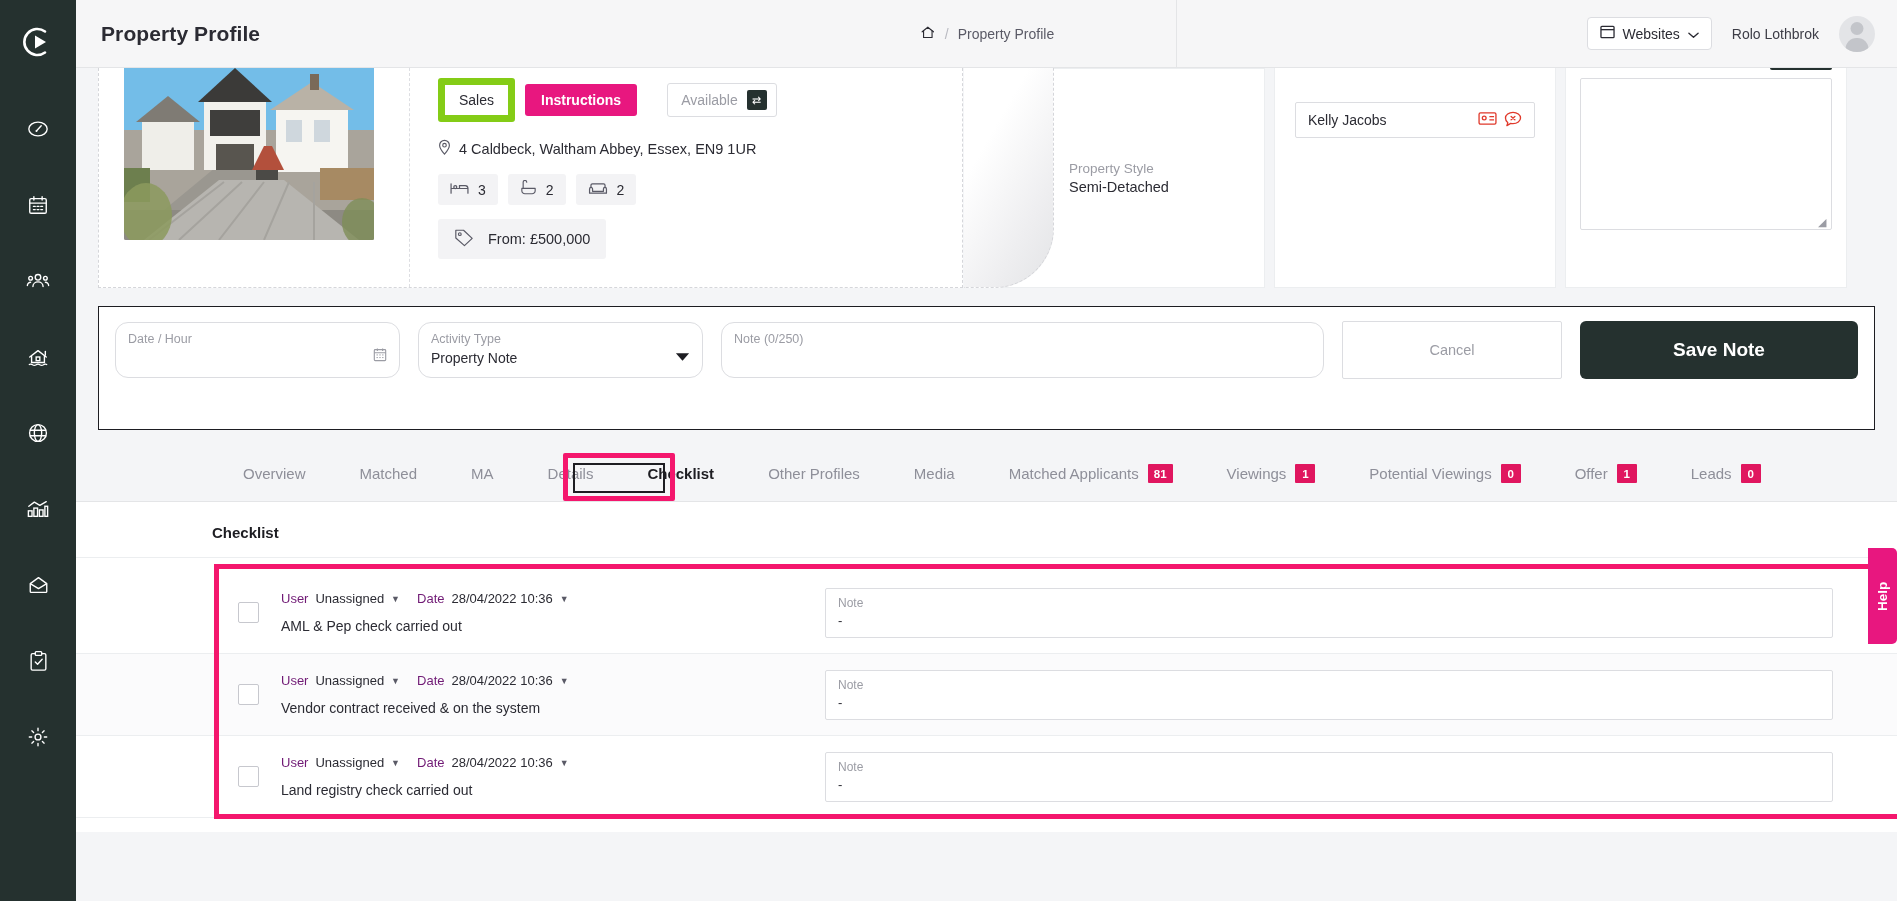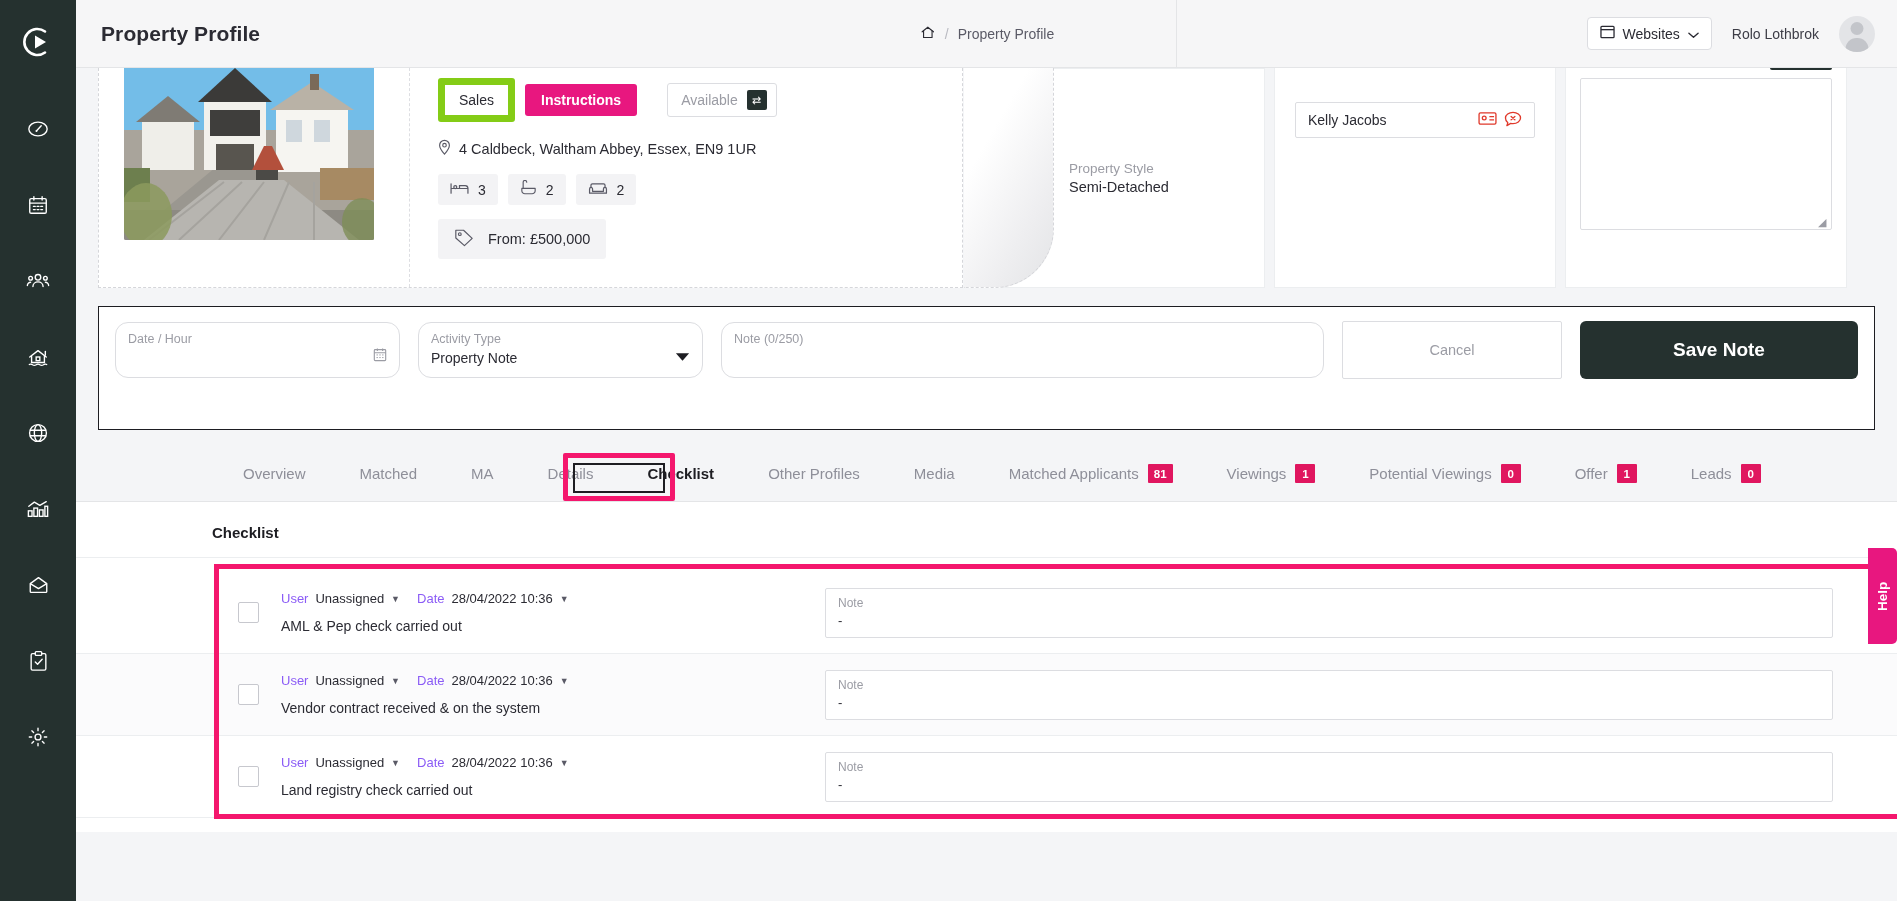--- a/index.html
+++ b/index.html
@@ -322,21 +322,21 @@
   .cl-check {
     width: 21px; height: 21px;
     border: 1px solid #c7c8ce; border-radius: 2px; background: #fff;
     flex: 0 0 auto; cursor: pointer;
   }
   .cl-left { margin-left: 22px; width: 520px; }
   .cl-meta {
     display: flex; align-items: center; gap: 7px;
     font-size: 13px; color: #2b2b33;
   }
-  .cl-meta .k { color: #8b5cf6; }
+  .cl-meta .k { color: #701a75; }
   .caret { color: #5a5a66; font-size: 9px; }
   .cl-task { font-size: 14px; color: #2b2b33; margin-top: 12px; }
   .cl-note {
     flex: 1; margin-left: 24px;
     border: 1px solid #dcdde1; border-radius: 2px;
     height: 50px; padding: 7px 12px 0 12px; background: #fff;
   }
   .cl-note .nlabel { font-size: 12px; color: #9b9ca4; }
   .cl-note .nvalue { font-size: 13px; color: #2b2b33; margin-top: 3px; }
 

